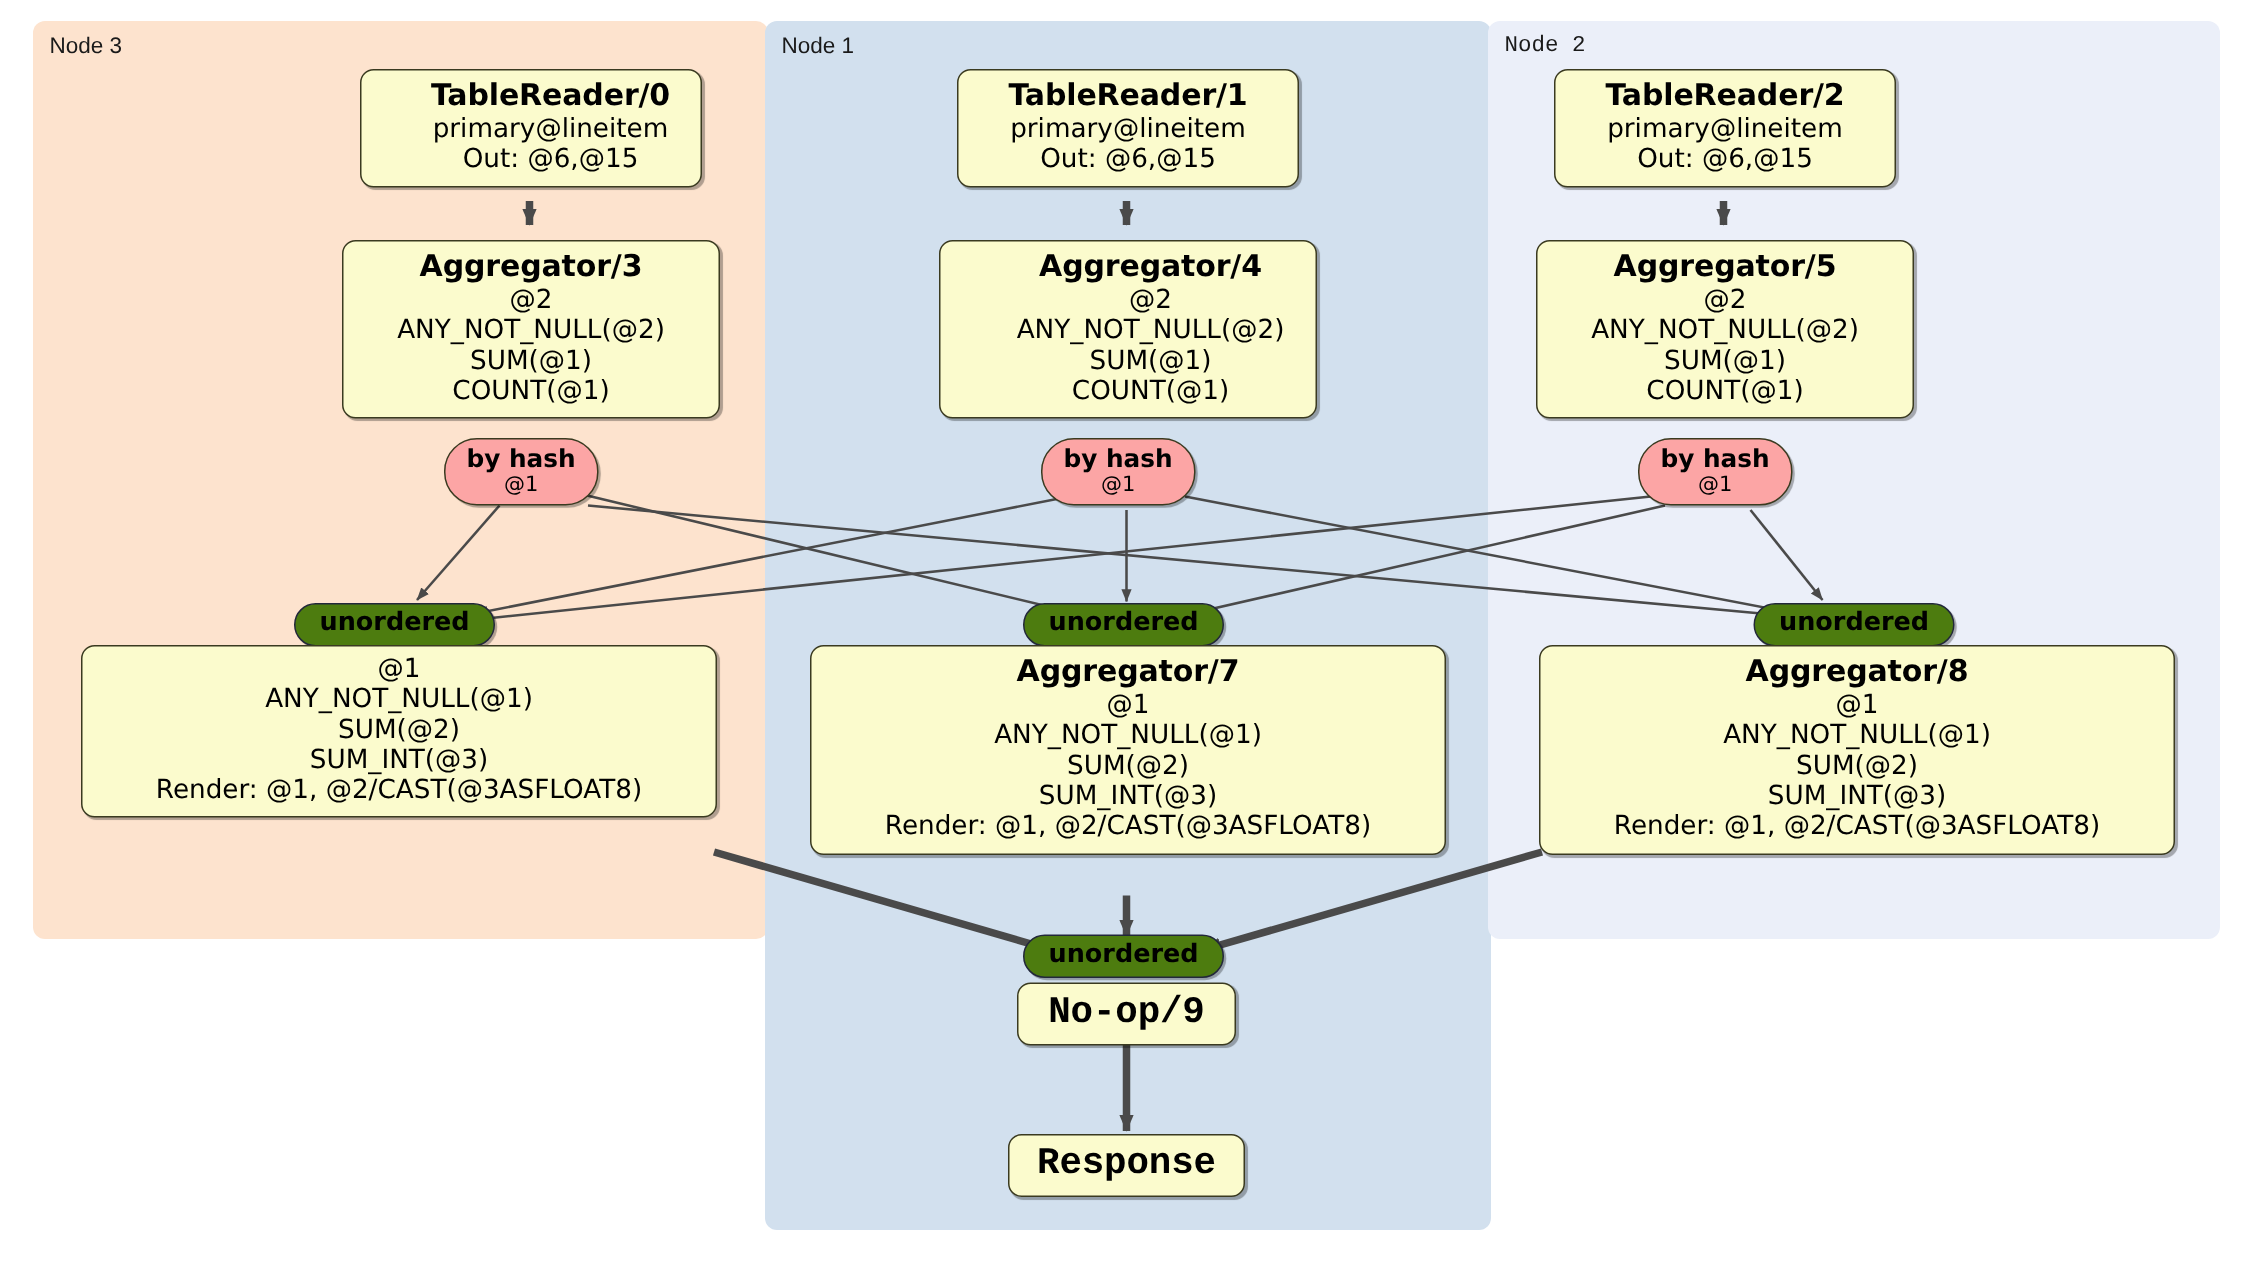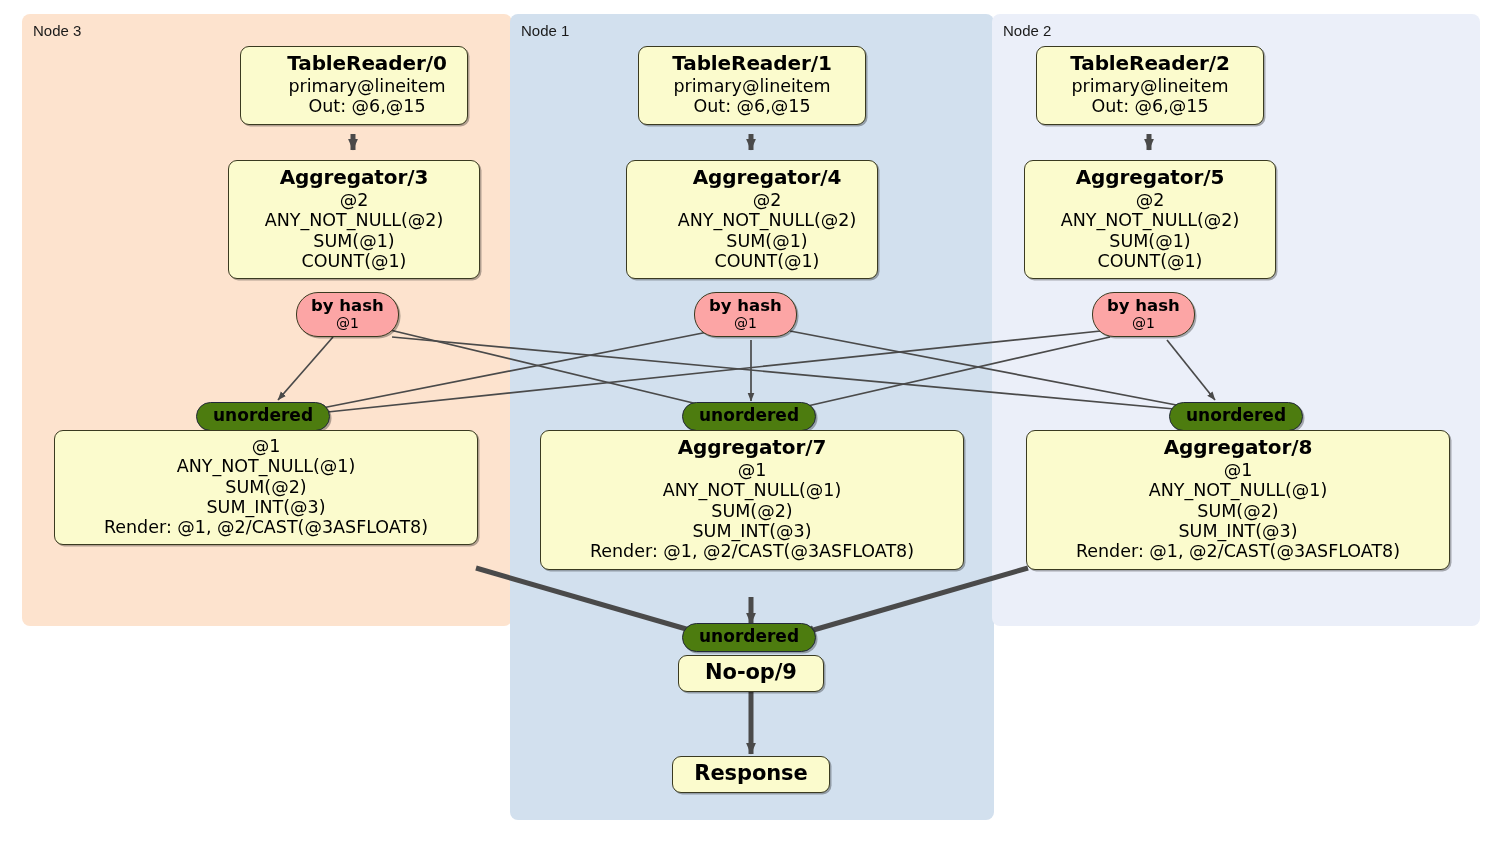--- a/index.html
+++ b/index.html
@@ -99,34 +99,34 @@
     padding: 3px 16px 4px 16px;
     color: #000;
     font-weight: bold;
     font-size: 17px;
     white-space: nowrap;
   }
 
   .box.simple {
     padding: 4px 16px 6px 16px;
   }
-  .box.simple .title { font-size: 21px; }
+  .box.simple .title { font-size: 25px; font-family: Liberation Mono, monospace; }
 </style>
 </head>
 <body>
 
 <div id="canvas">
 
   <div class="region" style="left:22px; top:14px; width:490px; height:612px; background:#fde3ce;"></div>
   <div class="region" style="left:510px; top:14px; width:484px; height:806px; background:#d2e0ee;"></div>
   <div class="region" style="left:992px; top:14px; width:488px; height:612px; background:#ebeff9;"></div>
 
   <div class="region-label" style="left:33px; top:22px;">Node 3</div>
   <div class="region-label" style="left:521px; top:22px;">Node 1</div>
-  <div class="region-label" style="left:1003px; top:22px;">Node 2</div>
+  <div class="region-label" style="left:1003px; top:22px;font-family:Liberation Mono, monospace;">Node 2</div>
 
   <svg id="edges" viewBox="0 0 1504 842" xmlns="http://www.w3.org/2000/svg">
     <defs>
       <marker id="ah-thin" markerWidth="10" markerHeight="10" refX="8.2" refY="4" orient="auto" markerUnits="userSpaceOnUse">
         <path d="M0,0.6 L8.6,4 L0,7.4 z" fill="#4a4a4a"></path>
       </marker>
       <marker id="ah-thick" markerWidth="15" markerHeight="15" refX="11" refY="5.5" orient="auto" markerUnits="userSpaceOnUse">
         <path d="M0,0.6 L11.5,5.5 L0,10.4 z" fill="#4a4a4a"></path>
       </marker>
     </defs>

